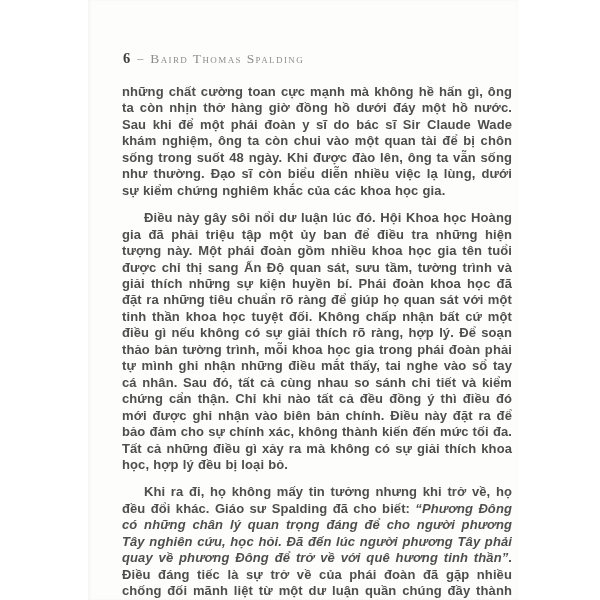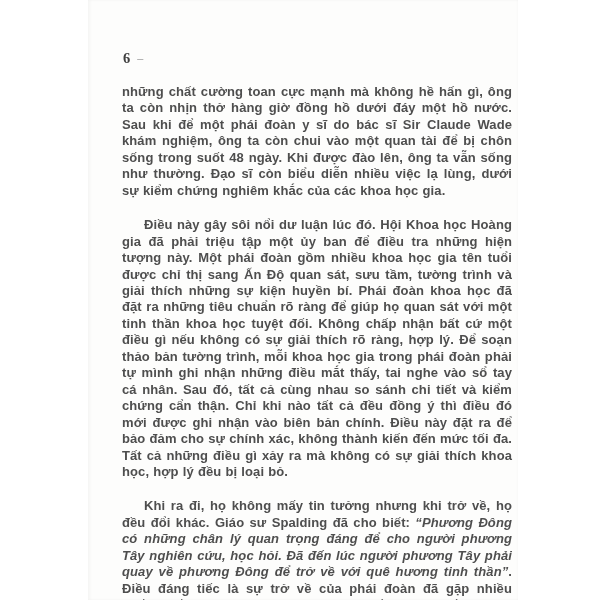--- a/index.html
+++ b/index.html
@@ -62,33 +62,34 @@
     top: 84px;
     width: 390px;
     text-align: justify;
     font-size: 13px;
     line-height: 16.45px;
     letter-spacing: 0.1px;
     word-spacing: 0.4px;
     color: var(--body-text, #4e4e4e);
   }
   .para { margin: 0; font-weight: bold; }
-  .para + .para { margin-top: 18px; }
+  .para + .para { margin-top: 11px; }
   .para.indent { text-indent: 22px; }
   .italic { font-style: italic; }
 </style>
 </head>
 <body>
 
 <div class="scan">
   <div class="page-surface"></div>
 
   <header class="running-head">
     <span class="pagenum">6</span>
     <span class="head-sep">–</span>
+    <span class="running-title">Baird Thomas Spalding</span>
   </header>
 
   <main class="body-text" id="paragraphs">
       <p class="para"><span>những chất cường toan cực mạnh mà không hề hấn gì, ông ta còn nhịn thở hàng giờ đồng hồ dưới đáy một hồ nước. Sau khi để một phái đoàn y sĩ do bác sĩ Sir Claude Wade khám nghiệm, ông ta còn chui vào một quan tài để bị chôn sống trong suốt 48 ngày. Khi được đào lên, ông ta vẫn sống như thường. Đạo sĩ còn biểu diễn nhiều việc lạ lùng, dưới sự kiểm chứng nghiêm khắc của các khoa học gia.</span></p>
       <p class="para indent"><span>Điều này gây sôi nổi dư luận lúc đó. Hội Khoa học Hoàng gia đã phải triệu tập một ủy ban để điều tra những hiện tượng này. Một phái đoàn gồm nhiều khoa học gia tên tuổi được chỉ thị sang Ấn Độ quan sát, sưu tầm, tường trình và giải thích những sự kiện huyền bí. Phái đoàn khoa học đã đặt ra những tiêu chuẩn rõ ràng để giúp họ quan sát với một tinh thần khoa học tuyệt đối. Không chấp nhận bất cứ một điều gì nếu không có sự giải thích rõ ràng, hợp lý. Để soạn thảo bản tường trình, mỗi khoa học gia trong phái đoàn phải tự mình ghi nhận những điều mắt thấy, tai nghe vào sổ tay cá nhân. Sau đó, tất cả cùng nhau so sánh chi tiết và kiểm chứng cẩn thận. Chỉ khi nào tất cả đều đồng ý thì điều đó mới được ghi nhận vào biên bản chính. Điều này đặt ra để bảo đảm cho sự chính xác, không thành kiến đến mức tối đa. Tất cả những điều gì xảy ra mà không có sự giải thích khoa học, hợp lý đều bị loại bỏ.</span></p>
       <p class="para indent"><span>Khi ra đi, họ không mấy tin tưởng nhưng khi trở về, họ đều đổi khác. Giáo sư Spalding đã cho biết: </span><span class="italic">“Phương Đông có những chân lý quan trọng đáng để cho người phương Tây nghiên cứu, học hỏi. Đã đến lúc người phương Tây phải quay về phương Đông để trở về với quê hương tinh thần”</span><span>. Điều đáng tiếc là sự trở về của phái đoàn đã gặp nhiều chống đối mãnh liệt từ một dư luận quần chúng đầy thành kiến hẹp hòi. Các nhà khoa học bị bắt buộc phải từ chức, không được tuyên bố thêm về những điều chứng kiến. Sau đó ít lâu, trưởng phái đoàn, giáo sư Spalding đã cho xuất bản cuốn sách “Journey To The East” tại Nhà xuất bản Adyar Ấn Độ năm 1924 và</span></p>
     </main>
 </div>
 
 </body></html>

